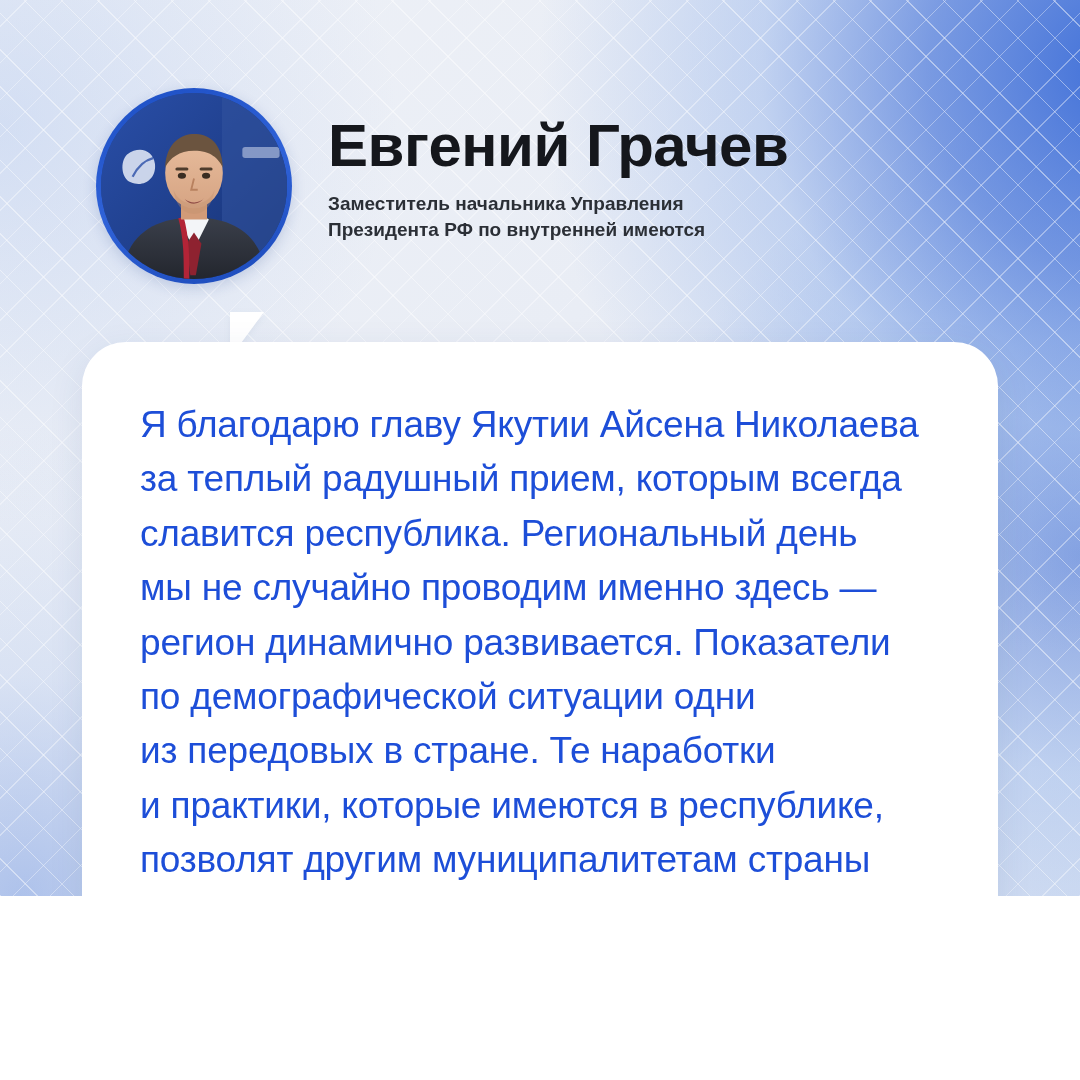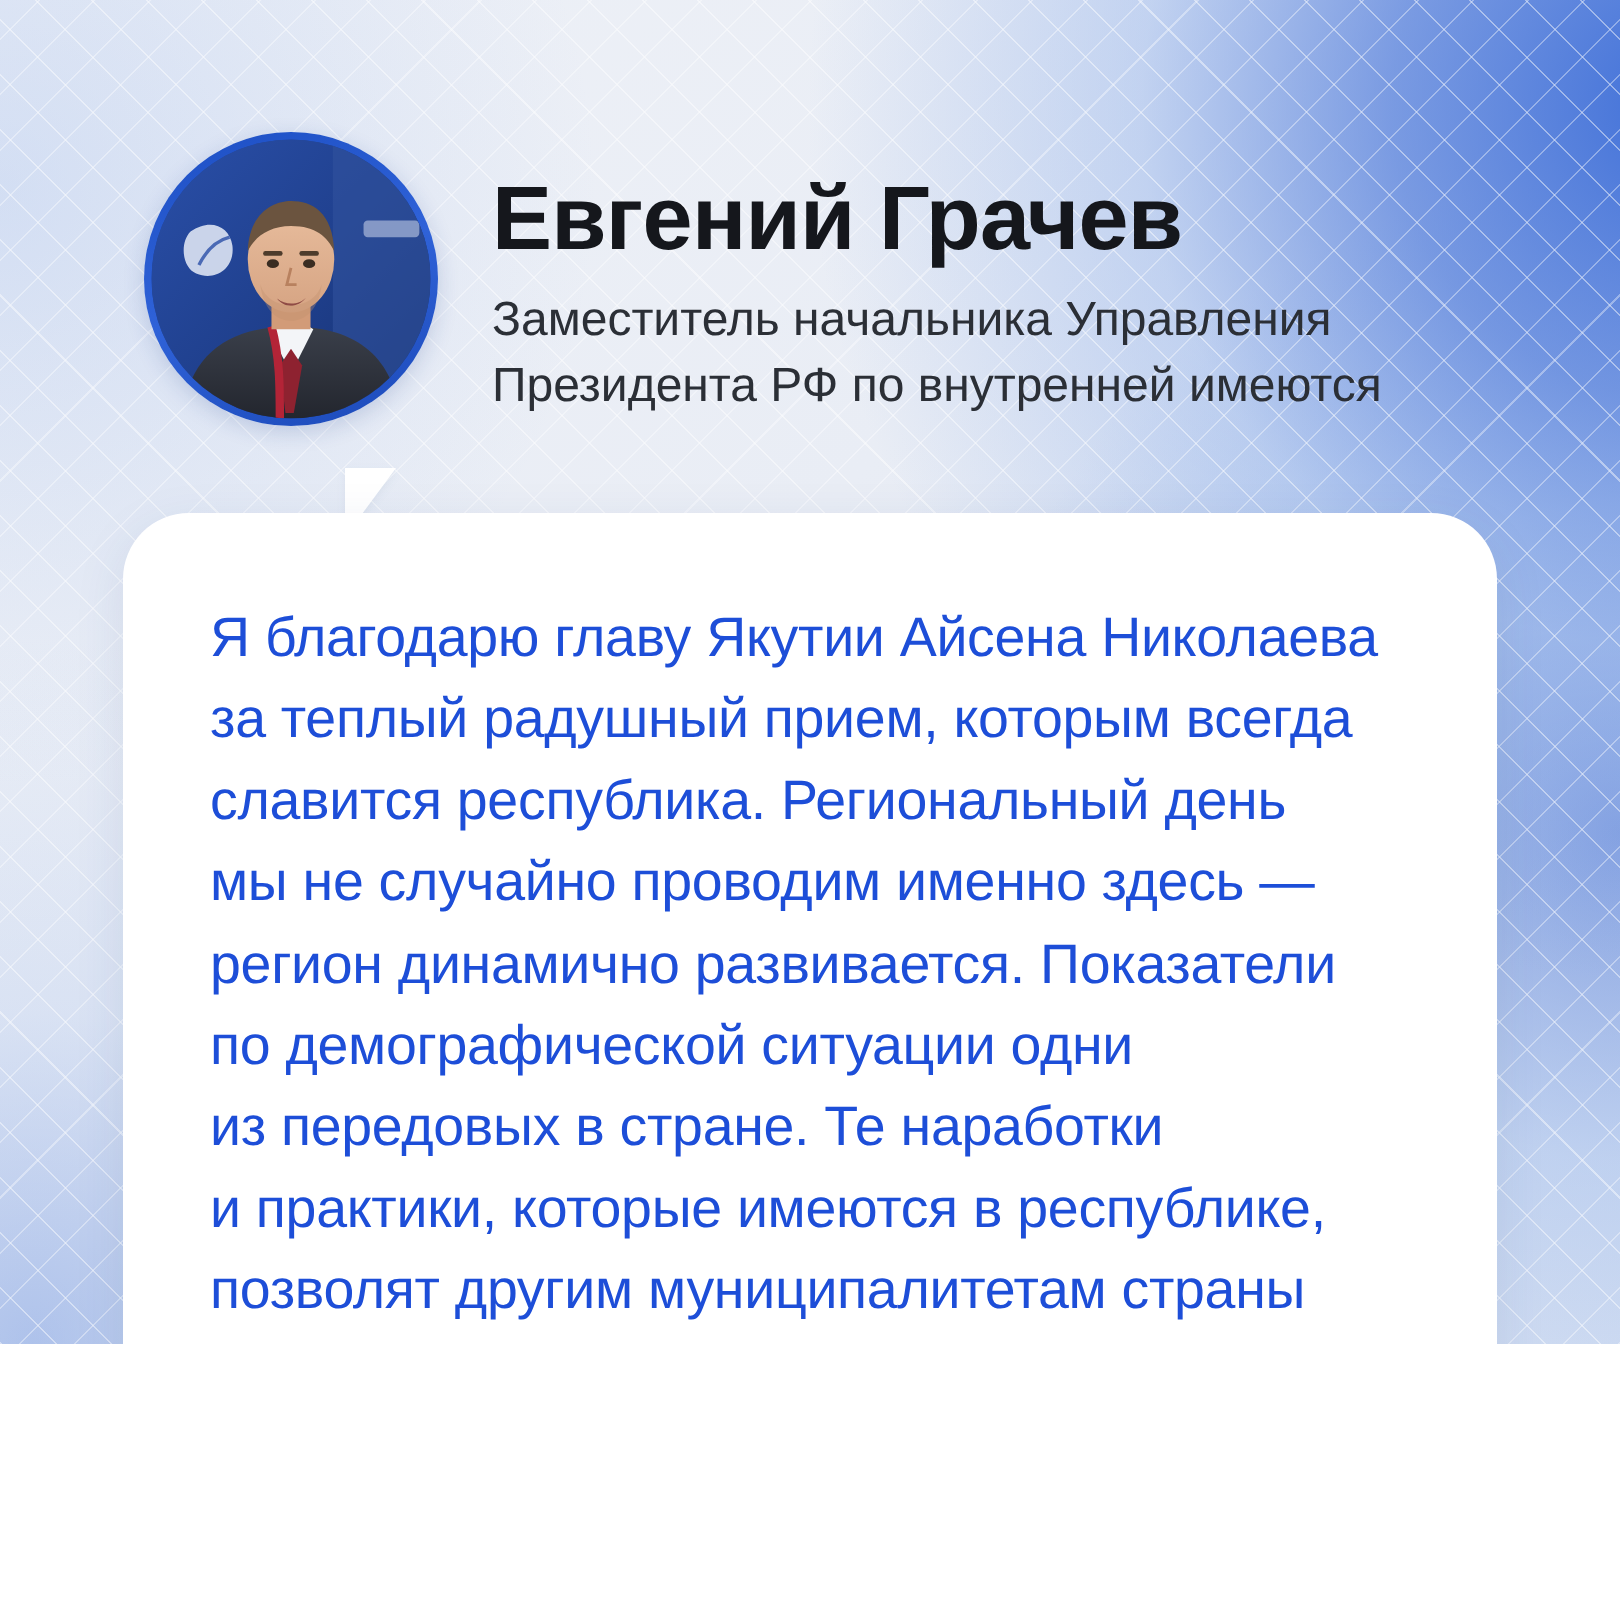--- a/index.html
+++ b/index.html
@@ -73,22 +73,22 @@
   .name {
     font-size: 60px;
     font-weight: 700;
     color: #15171c;
     letter-spacing: -0.5px;
     line-height: 1.05;
     margin: 0 0 14px 0;
     white-space: nowrap;
   }
   .role {
-    font-size: 32px;
-    font-weight: 400;
+    font-size: 19px;
+    font-weight: 700;
     color: #2b2f36;
     line-height: 1.36;
     margin: 0;
     max-width: 640px;
   }
 
   .bubble-wrap {
     position: absolute;
     left: 82px;
     top: 312px;

